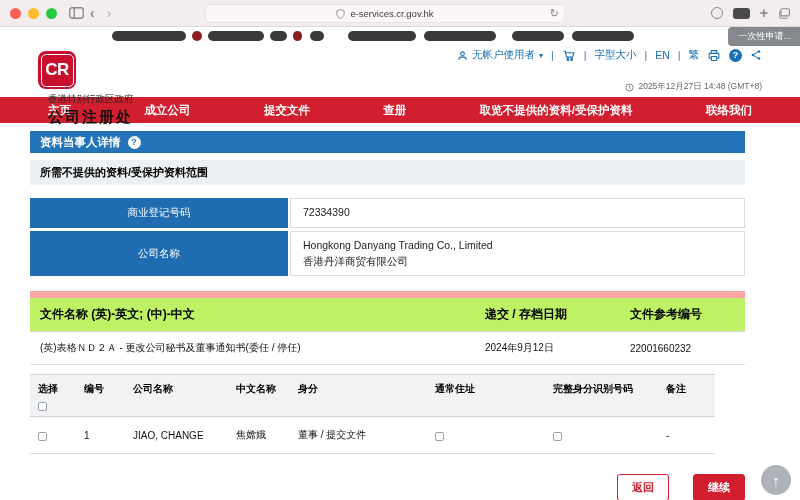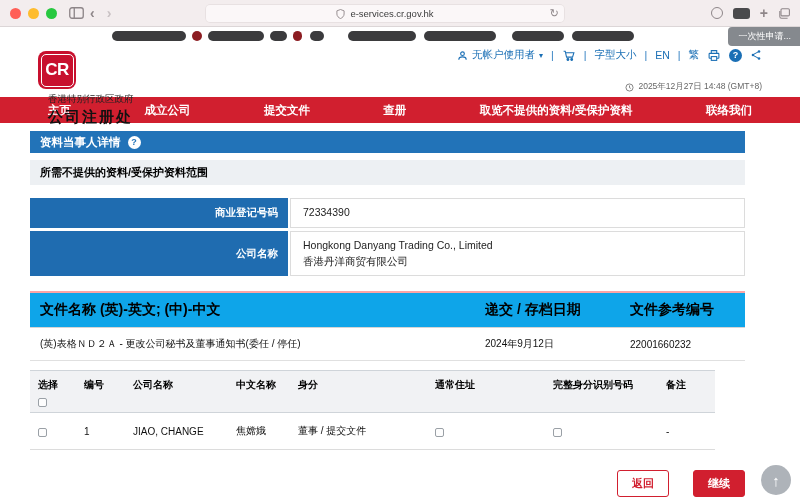--- a/index.html
+++ b/index.html
@@ -47,25 +47,25 @@
   .mainnav a { color:#fff; font-size:11.5px; font-weight:bold; text-decoration:none; white-space:nowrap; cursor:pointer; }
 
   
   .content { width:715px; margin:8px 0 0 30px; }
   .titlebar { height:22px; background:#2273b8; color:#fff; display:flex; align-items:center; gap:7px; padding:0 10px; font-size:11.5px; font-weight:bold; }
   .titlebar .help { width:13px; height:13px; border-radius:50%; background:#fff; color:#2273b8; font-size:9px; font-weight:bold; display:flex; align-items:center; justify-content:center; cursor:pointer; }
   .band { margin-top:7px; height:25px; background:#edf0f3; display:flex; align-items:center; padding:0 10px; font-size:11px; font-weight:bold; color:#000; }
 
   table { border-collapse:collapse; }
   .info-table { width:100%; margin-top:10px; border-collapse:separate; border-spacing:0 3px; }
-  .info-table th { width:260px; background:#1f6cb0; color:#fff; font-size:10.5px; font-weight:bold; text-align:right; padding:7px 10px; border-right:2px solid #fff; }
+  .info-table th { width:260px; background:#1f6cb0; color:#fff; font-size:10.5px; font-weight:normal; text-align:center; padding:7px 10px; border-right:2px solid #fff; }
   .info-table td { background:#fff; border:1px solid #dcdcdc; font-size:10.5px; color:#222; padding:6px 12px; line-height:1.5; }
 
   .doc-table { width:100%; margin-top:12px; table-layout:fixed; }
-  .doc-table th { font-size:14px; font-weight:bold; text-align:left; padding:8px 10px; background:#0ea5e9; border-top:2px solid #fca5a5; border-bottom:1px solid #d5d5d5; color:#000; }
+  .doc-table th { font-size:12px; font-weight:bold; text-align:left; padding:8px 10px; background:#bef264; border-top:7px solid #fca5a5; border-bottom:1px solid #d5d5d5; color:#000; }
   .doc-table td { font-size:10px; padding:9px 10px; border-bottom:1px solid #e0e0e0; color:#111; }
 
   .instruction { margin-top:15px; font-size:10px; color:#000; }
 
   .party-wrap { margin:9px 0 0 30px; width:685px; }
   .party-table { width:685px; table-layout:fixed; }
   .party-table th { background:#f1f2f4; font-size:10px; font-weight:bold; text-align:left; vertical-align:top; padding:7px 8px 5px 8px; border-top:1px solid #cfd4d9; border-bottom:1px solid #cfd4d9; color:#000; }
   .party-table td { font-size:10px; padding:11px 8px; border-bottom:1px solid #dcdcdc; color:#111; }
   input[type="checkbox"] { appearance:none; -webkit-appearance:none; width:9px; height:9px; border:1px solid #9aa0a6; border-radius:2px; background:#fdfdfd; margin:0; cursor:pointer; display:inline-block; vertical-align:middle; }
   .party-table th input { margin-top:6px; }

